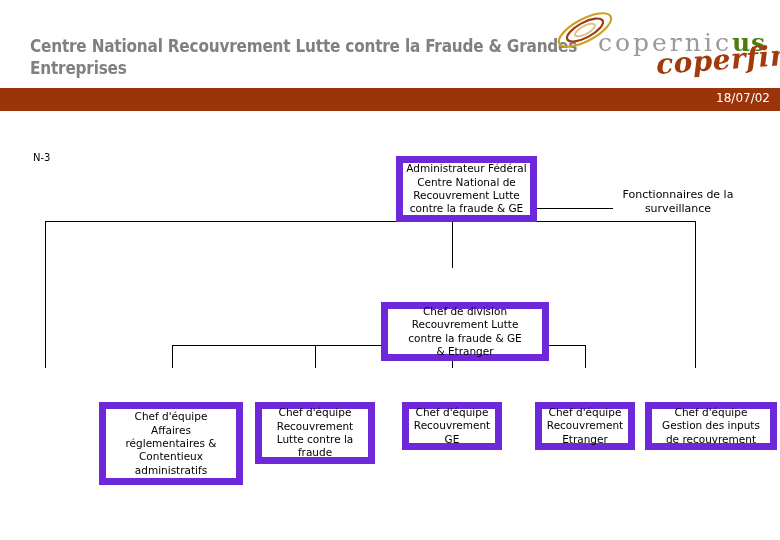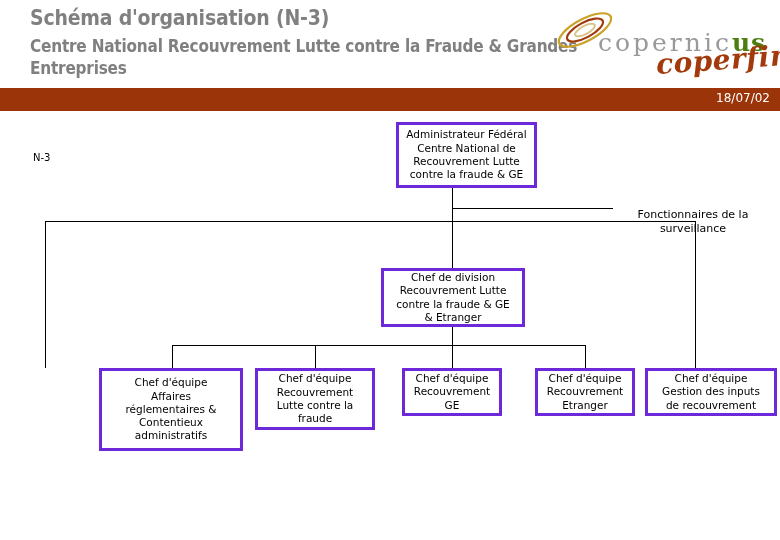--- a/index.html
+++ b/index.html
@@ -48,47 +48,47 @@
     font-family:"DejaVu Sans","Liberation Sans",sans-serif;
   }
 
   
   .chart{position:absolute;left:0;top:111px;width:780px;height:429px;}
   .level-label{
     position:absolute;color:#000;font-size:10px;white-space:nowrap;
     font-family:"DejaVu Sans","Liberation Sans",sans-serif;
   }
   .node{
-    position:absolute;border:3px solid #6d28d9;background:#fff;
+    position:absolute;border:7px solid #6d28d9;background:#fff;
     box-sizing:border-box;
     display:flex;align-items:center;justify-content:center;
     text-align:center;color:#000;
     font-size:10.5px;line-height:1.27;
     font-family:"DejaVu Sans","Liberation Sans",sans-serif;
     padding:2px 3px;white-space:pre-line;
     z-index:3;
+    margin-top:34px;
   }
   .side-label{
     position:absolute;text-align:center;color:#000;
     font-size:11px;line-height:1.30;white-space:pre-line;
     font-family:"DejaVu Sans","Liberation Sans",sans-serif;
     z-index:3;
   }
   .ln{position:absolute;background:#000;z-index:1;}
   .ln.v{width:1px;}
   .ln.h{height:1px;}
 </style>
 </head>
 <body>
 
 <div id="stage">
 
   <div class="header">
 
-    <div class="title-main">Schéma d'organisation (N-3)</div>
 
     <div class="title-sub">Centre National Recouvrement Lutte contre la
 Fraude &amp; Grandes Entreprises</div>
 
     <div class="logo">
       <svg class="logo-swirl" viewBox="0 0 66 44">
         <ellipse cx="33" cy="22" rx="29" ry="11" fill="none" stroke="#C9A227" stroke-width="2.2" transform="rotate(-28 33 22)"></ellipse>
         <ellipse cx="33" cy="22" rx="20" ry="7.5" fill="none" stroke="#A33A0C" stroke-width="2.2" transform="rotate(-28 33 22)"></ellipse>
         <ellipse cx="33" cy="22" rx="11" ry="4" fill="none" stroke="#D9C38A" stroke-width="2" transform="rotate(-28 33 22)"></ellipse>
       </svg>
@@ -107,32 +107,32 @@
 
     <div class="node" style="left:396px;top:11px;width:141px;height:66px;">Administrateur Fédéral
 Centre National de
 Recouvrement Lutte
 contre la fraude &amp; GE</div>
 
     <div class="ln v" style="left:452px;top:77px;height:34px;"></div>
 
     <div class="ln h" style="left:452px;top:97px;width:161px;"></div>
 
-    <div class="side-label" style="left:613px;top:77px;width:160px;margin-top:20px;">Fonctionnaires de la
+    <div class="side-label" style="left:598px;top:77px;width:160px;">Fonctionnaires de la
 surveillance</div>
 
     <div class="ln h" style="left:45px;top:110px;width:651px;"></div>
 
     <div class="ln v" style="left:45px;top:110px;height:147px;"></div>
 
     <div class="ln v" style="left:695px;top:110px;height:147px;"></div>
 
     <div class="ln v" style="left:452px;top:110px;height:47px;"></div>
 
-    <div class="node" style="left:381px;top:157px;width:144px;height:59px;">Chef de division
+    <div class="node" style="left:381px;top:157px;width:168px;height:59px;">Chef de division
 Recouvrement Lutte
 contre la fraude &amp; GE
 &amp; Etranger</div>
 
     <div class="ln v" style="left:452px;top:216px;height:18px;"></div>
 
     <div class="ln h" style="left:172px;top:234px;width:414px;"></div>
 
     <div class="ln v" style="left:172px;top:234px;height:23px;"></div>
     <div class="ln v" style="left:315px;top:234px;height:23px;"></div>

